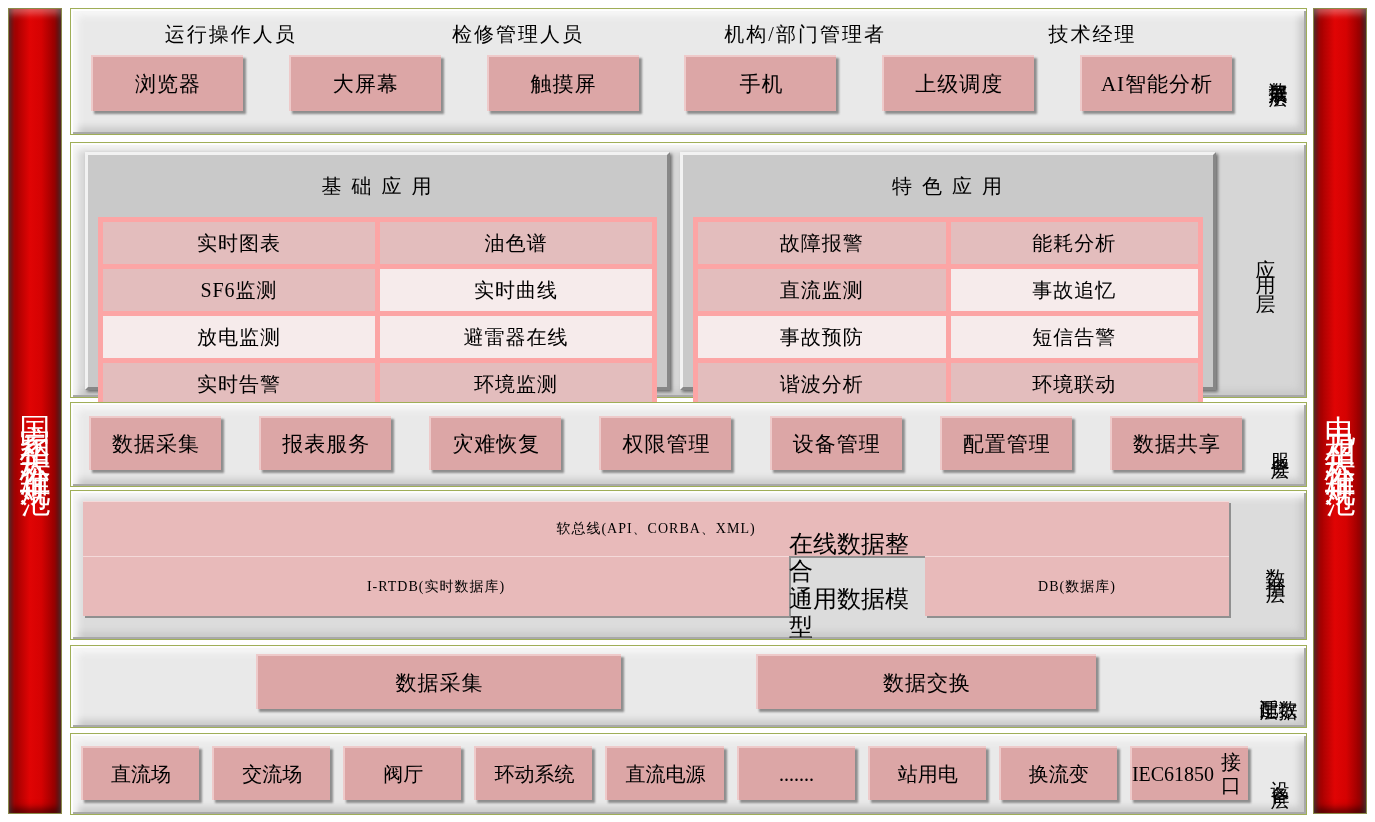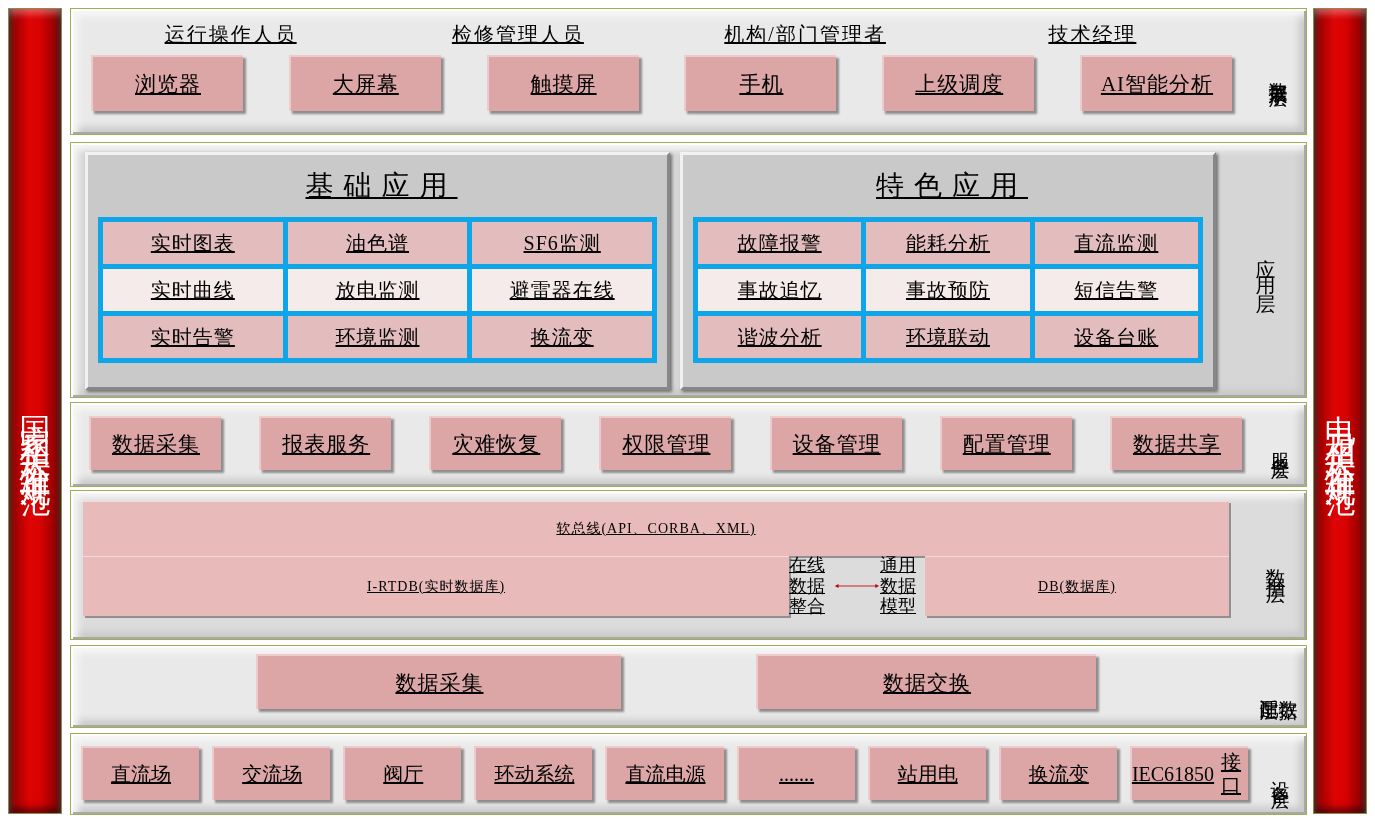--- a/index.html
+++ b/index.html
@@ -15,21 +15,21 @@
     box-shadow:inset 0 5px 7px rgba(255,255,255,.35), inset 0 -5px 7px rgba(0,0,0,.5);
     display:flex;align-items:center;justify-content:center;
   }
   .redbar.left{left:8px}
   .redbar.right{left:1313px}
   .redbar-text{
     writing-mode:vertical-rl;text-orientation:upright;color:#fff;
     font-size:31px;letter-spacing:10px;line-height:1;margin-top:40px;
   }
   
-  .main{position:absolute;left:70px;top:8px;width:1237px;text-decoration:underline;}
+  .main{position:absolute;left:70px;top:8px;width:1237px;}
   .panel{
     position:relative;box-sizing:border-box;border:1px solid #9fae57;background:#e9e9e9;
     box-shadow:inset 2px 2px 0 #fdfdfd, inset -2px -2px 0 #a8a8a8,
                inset 7px 7px 7px #f7f7f7, inset -7px -7px 7px #c9c9c9;
   }
   .vlabel{
     position:absolute;top:50%;transform:translateY(-50%);
     writing-mode:vertical-rl;text-orientation:upright;font-size:20px;line-height:1;
   }
   .vl-display{right:18px;letter-spacing:2px;font-size:19px;}
@@ -57,40 +57,40 @@
   .p-app{height:256px;margin-bottom:4px;padding:9px 0 0 14px;background:#d6d6d6;}
   .app-row{display:flex;gap:10px;}
   .subpanel{
     box-sizing:border-box;height:238px;background:#c9c9c9;
     border-top:3px solid #f2f2f2;border-left:3px solid #f2f2f2;
     border-right:3px solid #878787;border-bottom:3px solid #878787;
     box-shadow:2px 2px 3px #6f6f6f;
   }
   .subpanel.basic{width:585px;}
   .subpanel.featured{width:536px;}
-  .sub-title{height:62px;display:flex;align-items:center;justify-content:center;font-size:28px;letter-spacing:10px;padding-left:8px;}
-  .apptable{margin:0 10px;background:#0ea5e9;padding:5px;display:grid;grid-template-columns:1fr 1fr 1fr;gap:5px;}
+  .sub-title{height:62px;display:flex;align-items:center;justify-content:center;font-size:20px;letter-spacing:10px;padding-left:8px;}
+  .apptable{margin:0 10px;background:#fca5a5;padding:5px;display:grid;grid-template-columns:1fr 1fr;gap:5px;}
   .cell{height:42px;display:flex;align-items:center;justify-content:center;font-size:20px;letter-spacing:1px;}
   .r0,.r2{background:#e3bdbd;}
   .r1{background:#f6ebeb;}
   
   .p-service{height:85px;margin-bottom:3px;padding:13px 64px 0 18px;}
   .sboxes{display:flex;justify-content:space-between;}
   .sboxes .box{width:132px;height:54px;}
   
   .p-data{height:150px;margin-bottom:5px;padding:10px 0 0 12px;background:#dcdcdc;}
   .bar{
     box-sizing:border-box;background:#e8baba;border-top:1px solid #f4dada;
     box-shadow:2px 2px 0 #909090;display:flex;align-items:center;justify-content:center;
     font-size:14px;letter-spacing:1px;
   }
   .busbar{width:1146px;height:55px;}
   .data-row2{display:flex;height:60px;}
   .rtdb{width:706px;}
-  .integration{width:136px;display:flex;flex-direction:row;align-items:center;justify-content:center;font-size:18px;line-height:1.15;}
+  .integration{width:136px;display:flex;flex-direction:column;align-items:center;justify-content:center;font-size:24px;line-height:1.15;}
   .db{width:304px;}
   
   .p-adapter{height:83px;margin-bottom:5px;padding:8px 0 0 0;}
   .aboxes{display:flex;}
   .abox1{margin-left:185px;width:365px;height:55px;}
   .abox2{margin-left:135px;width:340px;height:55px;}
   
   .p-device{height:82px;padding:12px 58px 0 10px;}
   .dboxes{display:flex;gap:13px;}
   .dboxes .box{flex:1;height:54px;font-size:20px;letter-spacing:0;}

